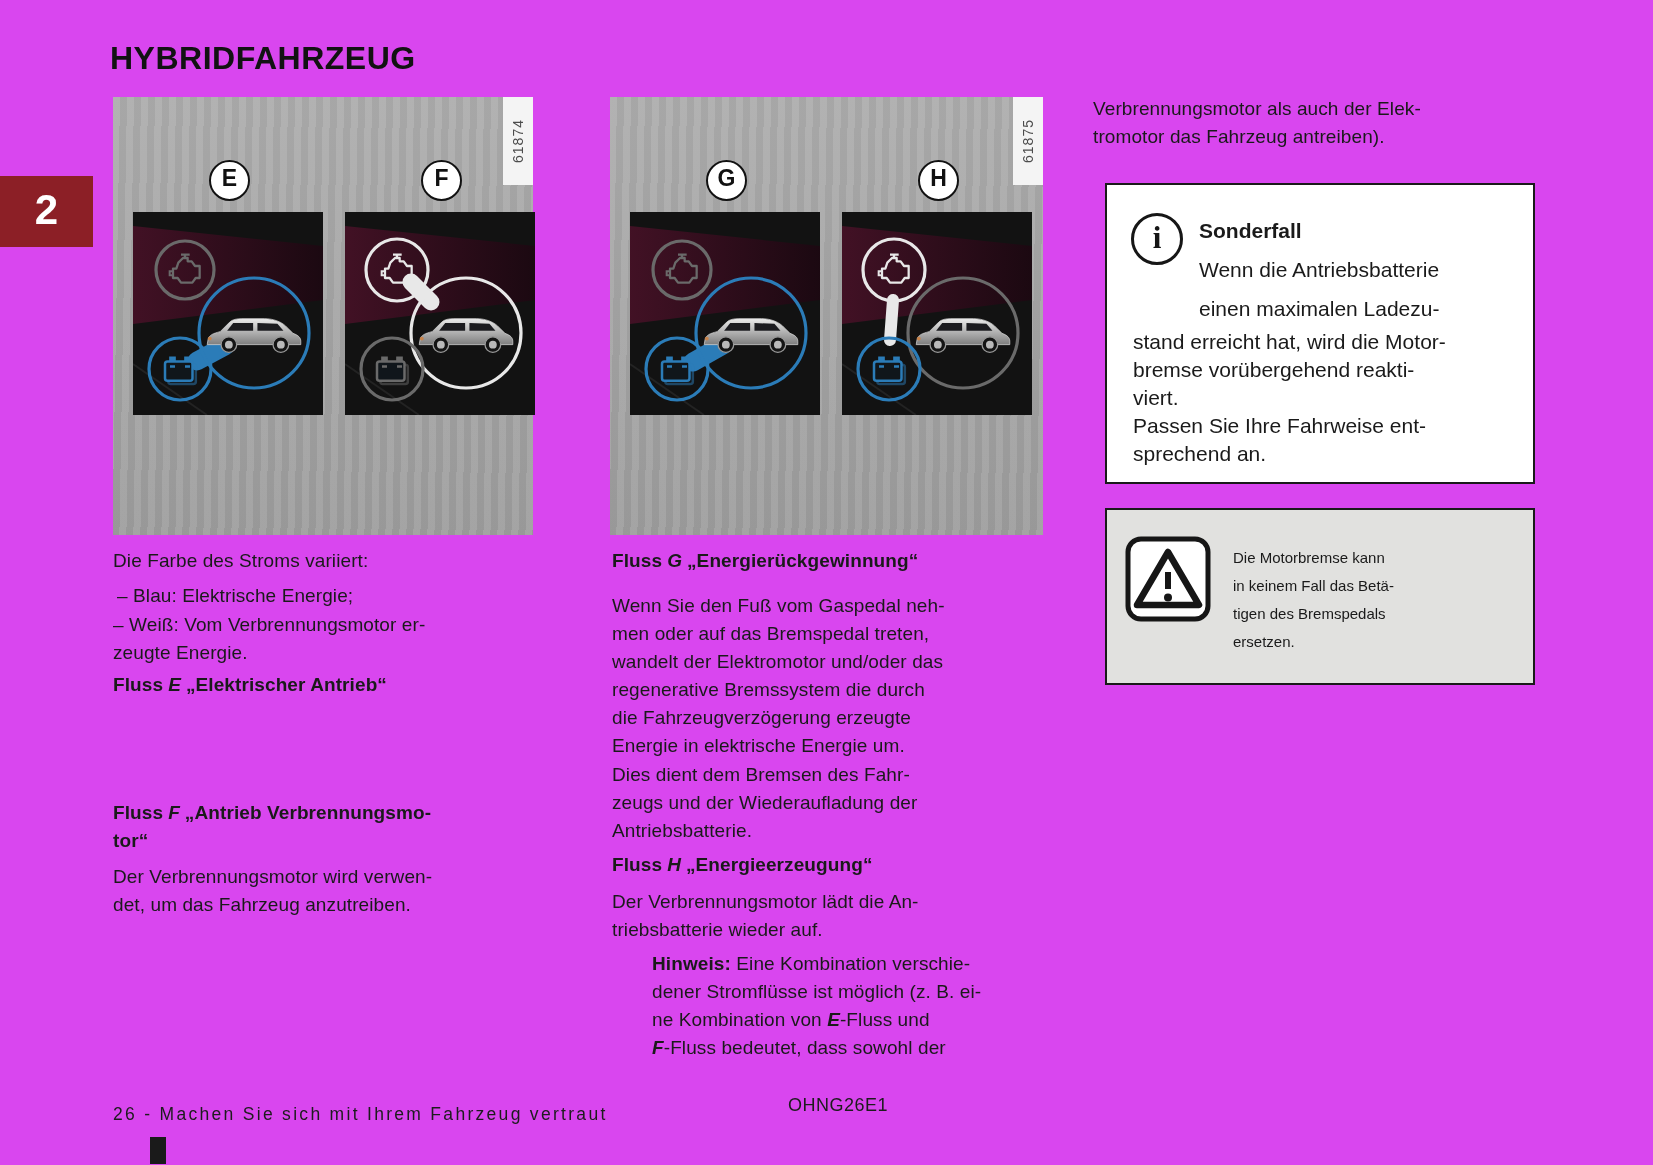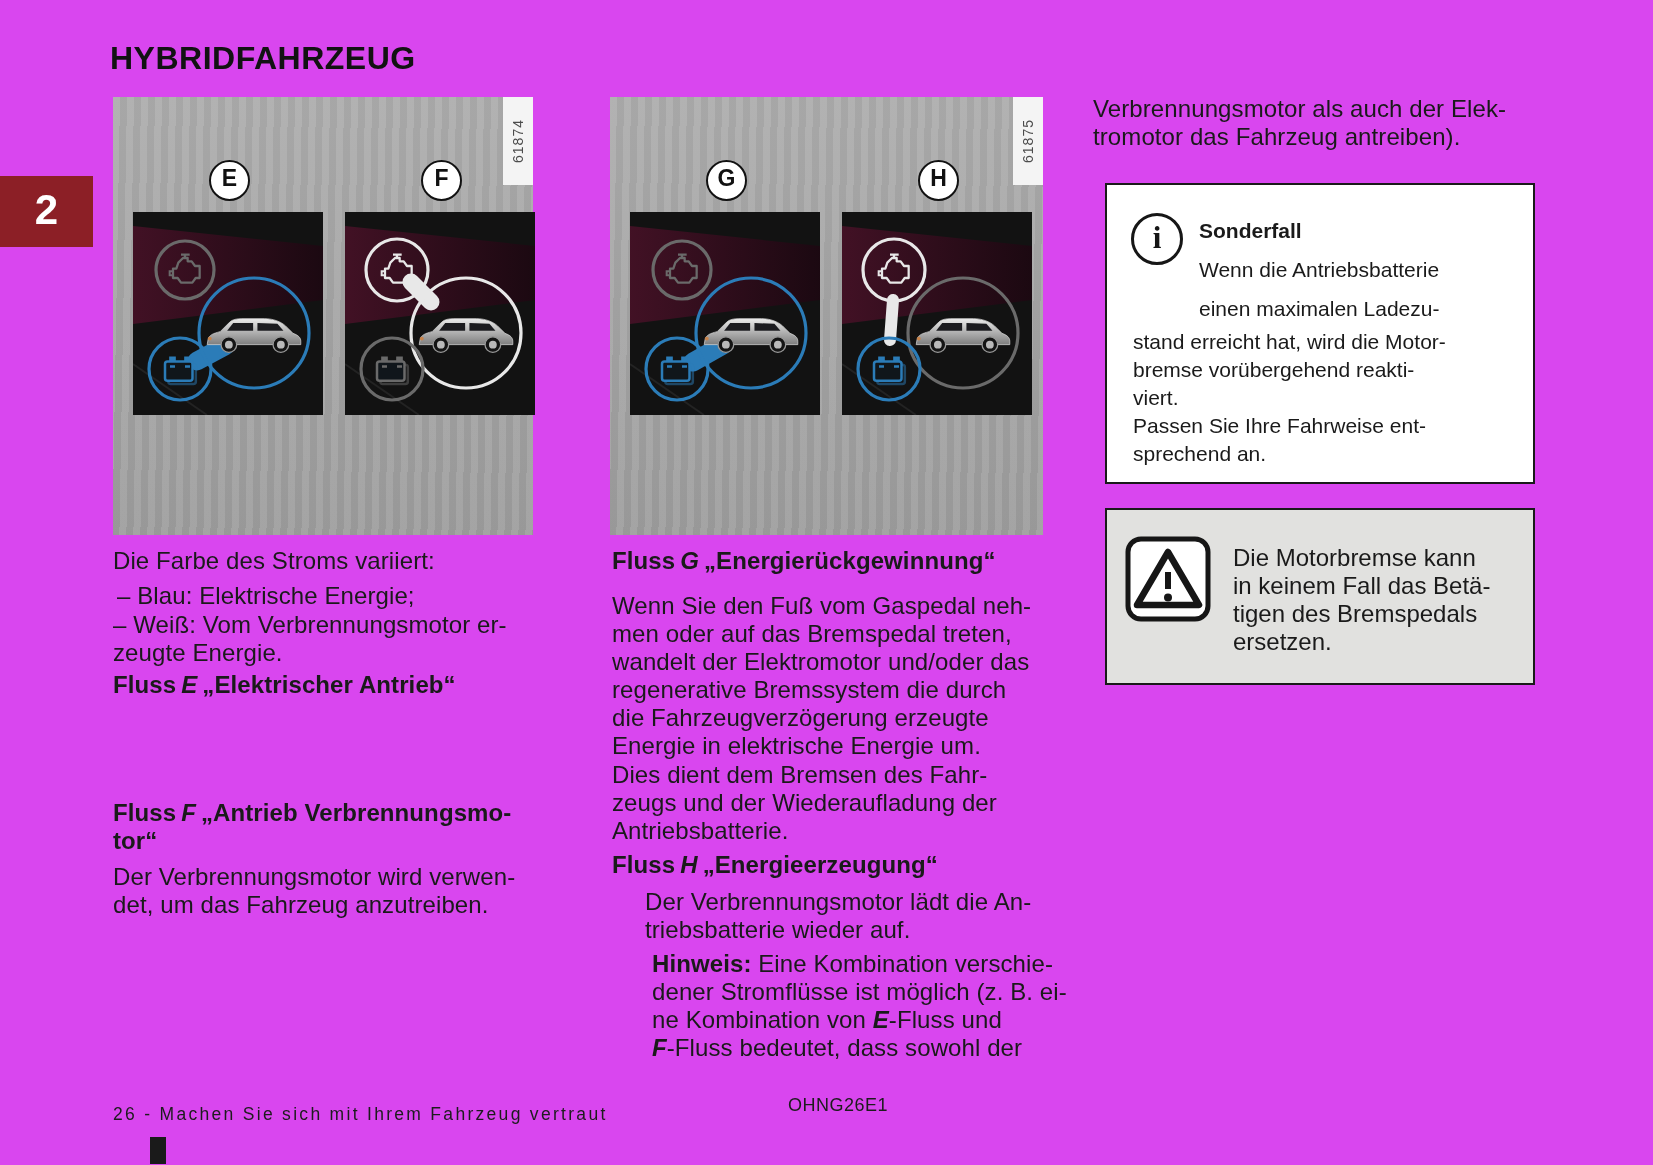--- a/index.html
+++ b/index.html
@@ -22,36 +22,36 @@
   .figid span{position:absolute;left:50%;top:50%;transform:translate(-50%,-50%) rotate(-90deg);
           font-size:14px;color:#4c4c4c;letter-spacing:1px;white-space:nowrap;}
   .marker{position:absolute;top:63px;width:37px;height:37px;background:#ffffff;border:2.5px solid #111;
           border-radius:50%;text-align:center;font-size:23px;font-weight:bold;line-height:33px;color:#111;z-index:3;}
   .m1{left:96px;} .m2{left:308px;}
   .panel{position:absolute;top:115px;z-index:2;}
   .p1{left:20px;} .p2{left:232px;}
   .g-blue{color:#2b7cb8;} .g-white{color:#e8e8e8;} .g-gray{color:#6a6a6a;}
   .ring{fill:none;stroke:currentColor;stroke-width:3.2px;}
   
-  .t{position:absolute;width:445px;font-size:24px;line-height:28px;color:#1a1a1a;
+  .t{position:absolute;width:445px;font-size:19px;line-height:28px;color:#1a1a1a;
      white-space:pre-line;letter-spacing:.1px;}
   .hd{font-weight:bold;}
   .hd .vl{font-style:italic;margin:0 5px;}
   .bold{font-weight:bold;} .bi{font-weight:bold;font-style:italic;}
   
   .box{position:absolute;left:1105px;width:430px;border:2.5px solid #1a1a1a;box-sizing:border-box;}
   .info-box{top:183px;height:301px;background:#ffffff;padding:26px 24px 0 26px;}
   .info-icon{position:absolute;left:24px;top:28px;width:52px;height:52px;border:3.5px solid #161616;
      border-radius:50%;box-sizing:border-box;text-align:center;font-family:"Liberation Serif",serif;
      font-weight:bold;font-size:31px;line-height:44px;color:#161616;}
   .ib-head{margin-left:66px;font-size:21px;line-height:39px;color:#1a1a1a;white-space:pre-line;}
   .ib-rest{margin-left:0;font-size:21px;line-height:28px;color:#1a1a1a;white-space:pre-line;}
   .warn-box{top:508px;height:177px;background:#e1e1df;display:flex;padding:24px 18px 0 16px;}
   .warn-icon{flex:none;margin:2px 22px 0 2px;}
-  .warn-text{font-size:24px;line-height:28px;color:#1a1a1a;white-space:pre-line;margin-top:10px;}
+  .warn-text{font-size:15px;line-height:28px;color:#1a1a1a;white-space:pre-line;margin-top:10px;}
   
   .footer-left{position:absolute;left:113px;top:1104px;font-size:17.5px;letter-spacing:2.3px;color:#1c1c1c;}
   .footer-code{position:absolute;left:788px;top:1095px;font-size:18px;color:#1c1c1c;letter-spacing:.5px;}
   .print-mark{position:absolute;left:150px;top:1137px;width:16px;height:27px;background:#1a1a1a;}
 </style>
 </head>
 <body>
 
 <svg width="0" height="0" style="position:absolute" aria-hidden="true">
   <defs>
@@ -203,21 +203,21 @@
   <div class="t" style="left:612px;top:584px;margin-top:8px;">Wenn Sie den Fuß vom Gaspedal neh-
 men oder auf das Bremspedal treten,
 wandelt der Elektromotor und/oder das
 regenerative Bremssystem die durch
 die Fahrzeugverzögerung erzeugte
 Energie in elektrische Energie um.</div>
   <div class="t" style="left:612px;top:761px;">Dies dient dem Bremsen des Fahr-
 zeugs und der Wiederaufladung der
 Antriebsbatterie.</div>
   <div class="t hd" style="left:612px;top:851px;"><span>Fluss</span><span class="vl">H</span><span>„Energieerzeugung“</span></div>
-  <div class="t" style="left:645px;top:888px;">Der Verbrennungsmotor lädt die An-
+  <div class="t" style="left:612px;top:888px;">Der Verbrennungsmotor lädt die An-
 triebsbatterie wieder auf.</div>
   <div class="t" style="left:612px;top:950px;margin-left:40px;"><span class="bold">Hinweis:</span><span> Eine Kombination verschie-
 dener Stromflüsse ist möglich (z. B. ei-
 ne Kombination von </span><span class="bi">E</span><span>-Fluss und
 </span><span class="bi">F</span><span>-Fluss bedeutet, dass sowohl der</span></div>
 
   <div class="t" style="left:1093px;top:95px;width:450px;">Verbrennungsmotor als auch der Elek-
 tromotor das Fahrzeug antreiben).</div>
 
   <div class="box info-box">

